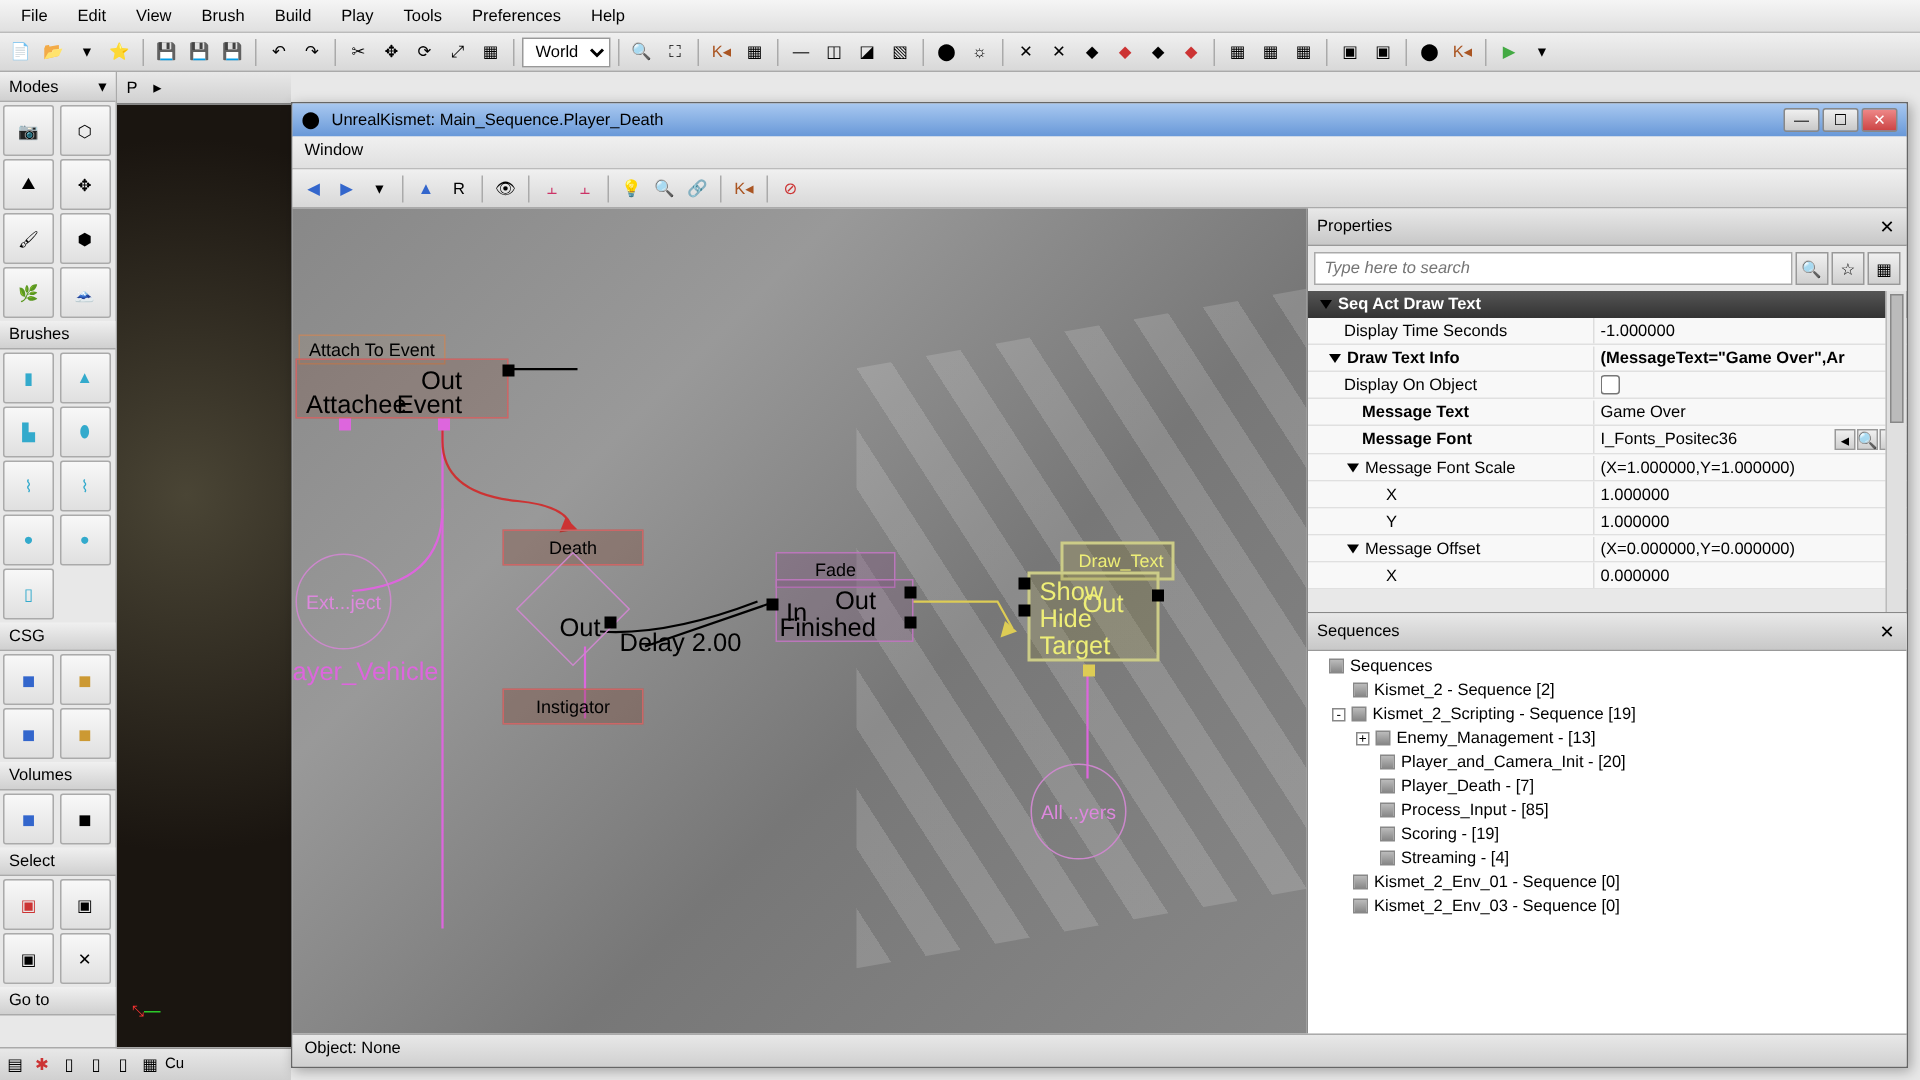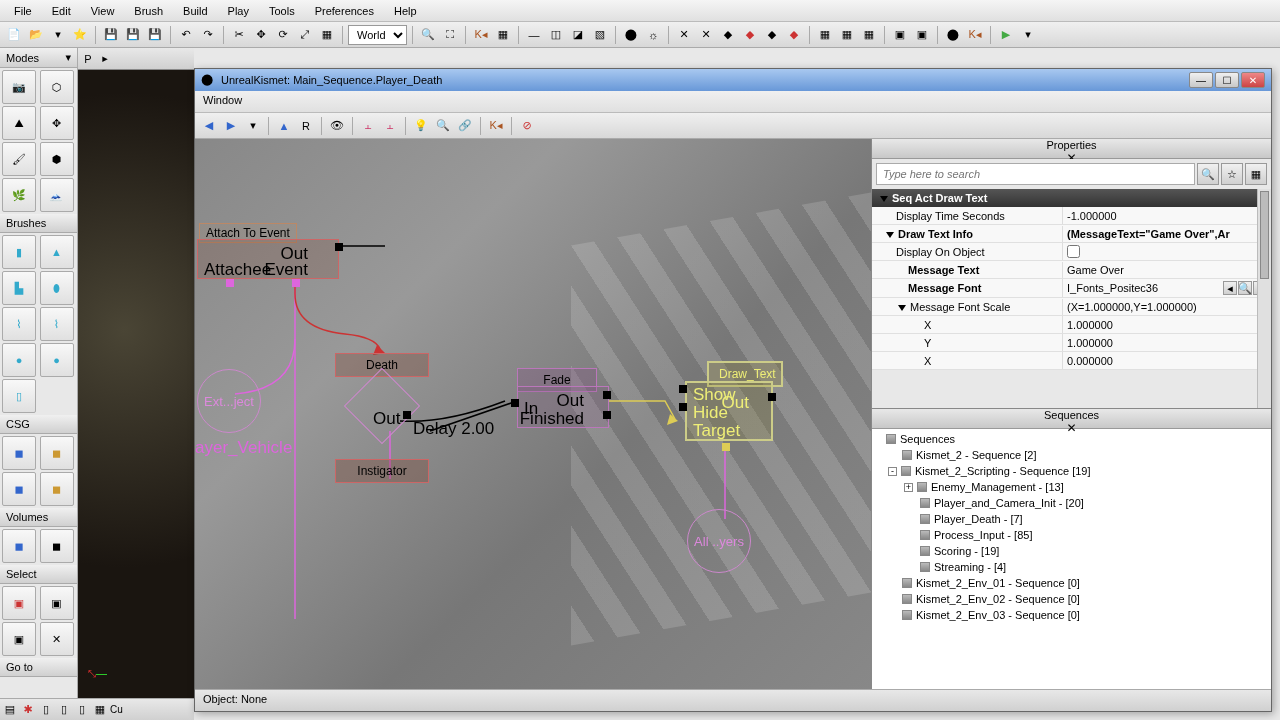--- a/index.html
+++ b/index.html
@@ -40,21 +40,21 @@
   .node { position: absolute; border: 1px solid; padding: 4px 10px; font-size: 12px; }
   .node-comment { border: 1px solid #b86; color: #000; background: rgba(200,150,100,0.1); padding: 2px 6px; }
   .node-box { border-color: #c66; background: rgba(120,60,40,0.3); color: #000; text-align: center; }
   .node-sel { border: 2px solid #cc8; background: rgba(140,130,60,0.3); color: #ee7; }
   .node-purple { border-color: #b7b; background: rgba(130,80,130,0.3); color: #000; text-align: center; }
   .node-obj { position: absolute; border: 1px solid #c8c; border-radius: 50%; color: #d8d; font-size: 13px; display: flex; align-items: center; justify-content: center; text-align: center; }
   .port-label { position: absolute; color: #000; font-size: 17px; }
   .port-box { position: absolute; width: 8px; height: 8px; background: #000; }
   
   .right-panels { width: 400px; display: flex; flex-direction: column; border-left: 1px solid #888; }
-  .panel-header { height: 20px; background: linear-gradient(#e8e8e8, #c8c8c8); border-bottom: 1px solid #999; display: flex; align-items: center; justify-content: space-between; padding: 0 6px; flex-direction: column; }
+  .panel-header { height: 20px; background: linear-gradient(#e8e8e8, #c8c8c8); border-bottom: 1px solid #999; display: flex; align-items: center; justify-content: space-between; padding: 12px 6px; }
   .panel-close { width: 14px; height: 14px; font-size: 12px; text-align: center; cursor: default; }
   
   .props-panel { height: 270px; display: flex; flex-direction: column; border-bottom: 1px solid #888; }
   .search-row { padding: 4px; display: flex; gap: 2px; background: #e8e8e8; }
   .search-input { flex: 1; height: 22px; border: 1px solid #aaa; padding: 0 6px; color: #888; font-style: italic; }
   .sbtn { width: 22px; height: 22px; border: 1px solid #999; background: linear-gradient(#f0f0f0, #d0d0d0); display: flex; align-items: center; justify-content: center; }
   
   .prop-cat { background: linear-gradient(#555, #333); color: #fff; padding: 3px 8px; font-weight: bold; }
   .prop-row { display: flex; border-bottom: 1px solid #e0e0e0; background: #f8f8f8; min-height: 18px; align-items: center; }
   .prop-row.bold .prop-label { font-weight: bold; }
@@ -395,20 +395,24 @@
             <div class="prop-label l3">Y</div>
             <div class="prop-val">
                 <span>1.000000</span>
                 <div class="spinner">
                   <div class="spin-btn">▴</div>
                   <div class="spin-btn">▾</div>
                 </div>
               </div>
           </div>
           <div class="prop-row">
+            <div class="prop-label l2" style="padding-left:26px"><span class="expand-arrow"></span><span>Message Offset</span></div>
+            <div class="prop-val">(X=0.000000,Y=0.000000)</div>
+          </div>
+          <div class="prop-row">
             <div class="prop-label l3">X</div>
             <div class="prop-val">
                 <span>0.000000</span>
                 <div class="spinner">
                   <div class="spin-btn">▴</div>
                   <div class="spin-btn">▾</div>
                 </div>
               </div>
           </div>
           <div style="position:absolute;right:0;top:0;bottom:0;width:14px;background:#e0e0e0;border-left:1px solid #bbb">
@@ -460,24 +464,20 @@
           <div class="tree-item" style="padding-left:46px">
               <div class="tree-sq"></div>
               <span>Streaming - [4]</span>
             </div>
           <div class="tree-item" style="padding-left:28px">
               <div class="tree-sq"></div>
               <span>Kismet_2_Env_01 - Sequence [0]</span>
             </div>
           <div class="tree-item" style="padding-left:28px">
               <div class="tree-sq"></div>
-              <span>Kismet_2_Env_02 - Sequence [0]</span>
-            </div>
-          <div class="tree-item" style="padding-left:28px">
-              <div class="tree-sq"></div>
               <span>Kismet_2_Env_03 - Sequence [0]</span>
             </div>
         </div>
       </div>
     </div>
   </div>
 
   <div class="status-bar">Object: None</div>
 </div>
 

